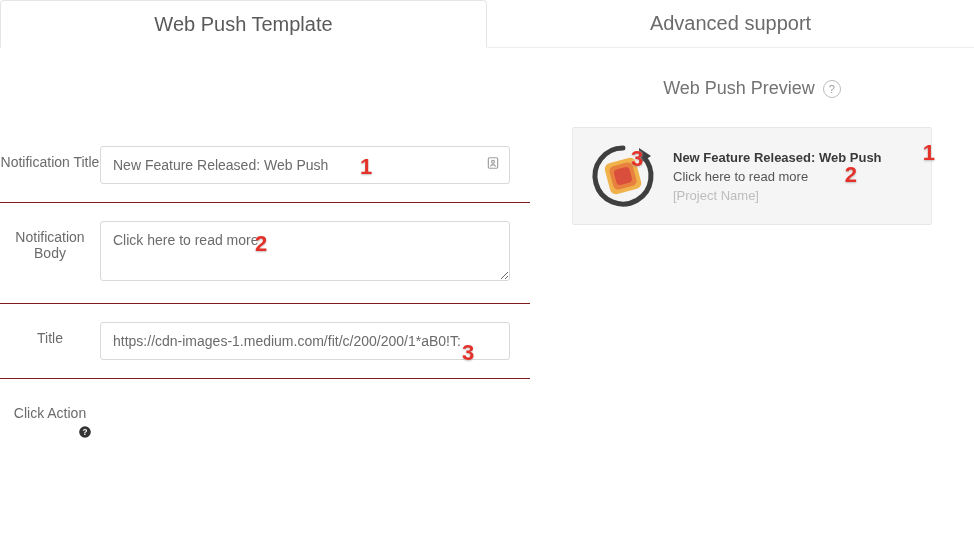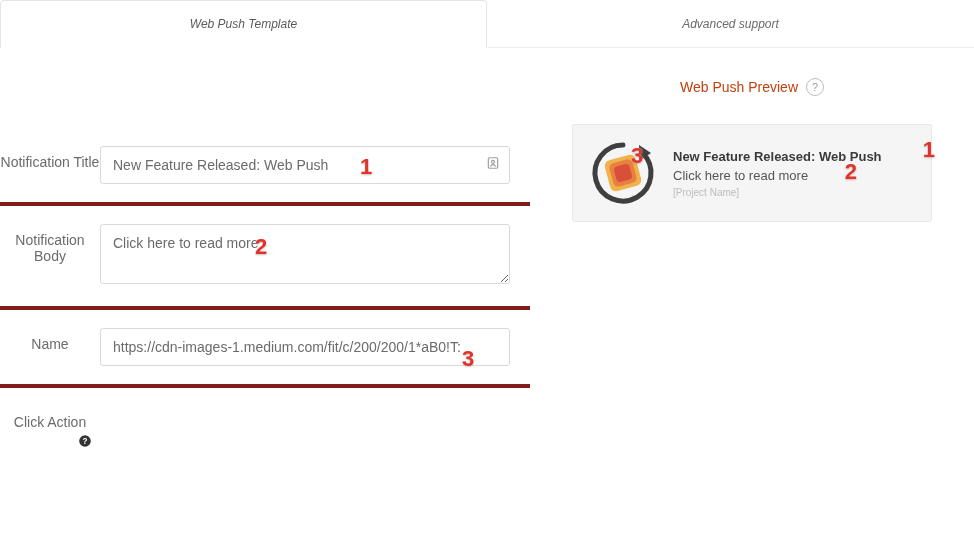--- a/index.html
+++ b/index.html
@@ -14,25 +14,24 @@
     display: flex;
     width: 100%;
     height: 48px;
     border-bottom: 1px solid #eee;
   }
   .tab {
     flex: 1 1 50%;
     display: flex;
     align-items: center;
     justify-content: center;
-    font-size: 12px;
+    font-size: 20px;
     color: #6b6b6b;
     cursor: pointer;
     background: #fff;
-    font-style: italic;
   }
   .tab.active {
     border: 1px solid #e5e5e5;
     border-bottom-color: #fff;
     border-top-left-radius: 4px;
     border-top-right-radius: 4px;
     color: #5a5a5a;
     position: relative;
     top: 0;
     margin-bottom: -1px;
@@ -45,21 +44,21 @@
     padding-top: 40px;
   }
   .right {
     flex: 1;
     padding: 30px 10px 0 10px;
   }
   .form-row {
     display: flex;
     align-items: flex-start;
     padding: 18px 0;
-    border-top: 4px solid #7f1d1d;
+    border-top: 1px solid #7f1d1d;
   }
   .form-row:first-child { border-top: none; margin-top: 40px; }
   .form-label {
     width: 100px;
     text-align: center;
     font-size: 14px;
     color: #6b6b6b;
     padding-top: 8px;
     position: relative;
   }
@@ -88,22 +87,22 @@
     line-height: 1;
   }
   .preview-title-row {
     display: flex;
     justify-content: center;
     align-items: center;
     gap: 8px;
     margin-bottom: 28px;
   }
   .preview-title {
-    font-size: 14px;
-    color: #c2410c;
+    font-size: 18px;
+    color: #737373;
   }
   .qmark-circle {
     width: 18px; height: 18px;
     border: 1px solid #bdbdbd;
     border-radius: 50%;
     display: inline-flex;
     align-items: center;
     justify-content: center;
     font-size: 11px;
     color: #9e9e9e;
@@ -130,21 +129,21 @@
     font-weight: 700;
     color: #3a3a3a;
     margin-bottom: 4px;
   }
   .preview-b {
     font-size: 13px;
     color: #555;
     margin-bottom: 4px;
   }
   .preview-p {
-    font-size: 10px;
+    font-size: 13px;
     color: #bdbdbd;
   }
   .callout {
     position: absolute;
     font-weight: 900;
     font-size: 22px;
     color: #e4322b;
     text-shadow: 0 1px 2px rgba(0,0,0,0.25), 0 0 2px #fff;
     pointer-events: none;
     line-height: 1;
@@ -185,21 +184,21 @@
 
     <div class="form-row">
       <div class="form-label">Notification Body</div>
       <div class="form-field">
         <textarea class="text-input" style="">Click here to read more</textarea>
         <span class="callout" style="left:155px; top:12px;">2</span>
       </div>
     </div>
 
     <div class="form-row">
-      <div class="form-label">Name</div>
+      <div class="form-label">Title</div>
       <div class="form-field">
         <input type="text" class="text-input" value="https://cdn-images-1.medium.com/fit/c/200/200/1*aB0!T:" style="">
         <span class="callout" style="left:362px; top:20px;">3</span>
       </div>
     </div>
 
     <div class="form-row">
       <div class="form-label">
         <span>Click Action</span>
         <span class="help-q">

